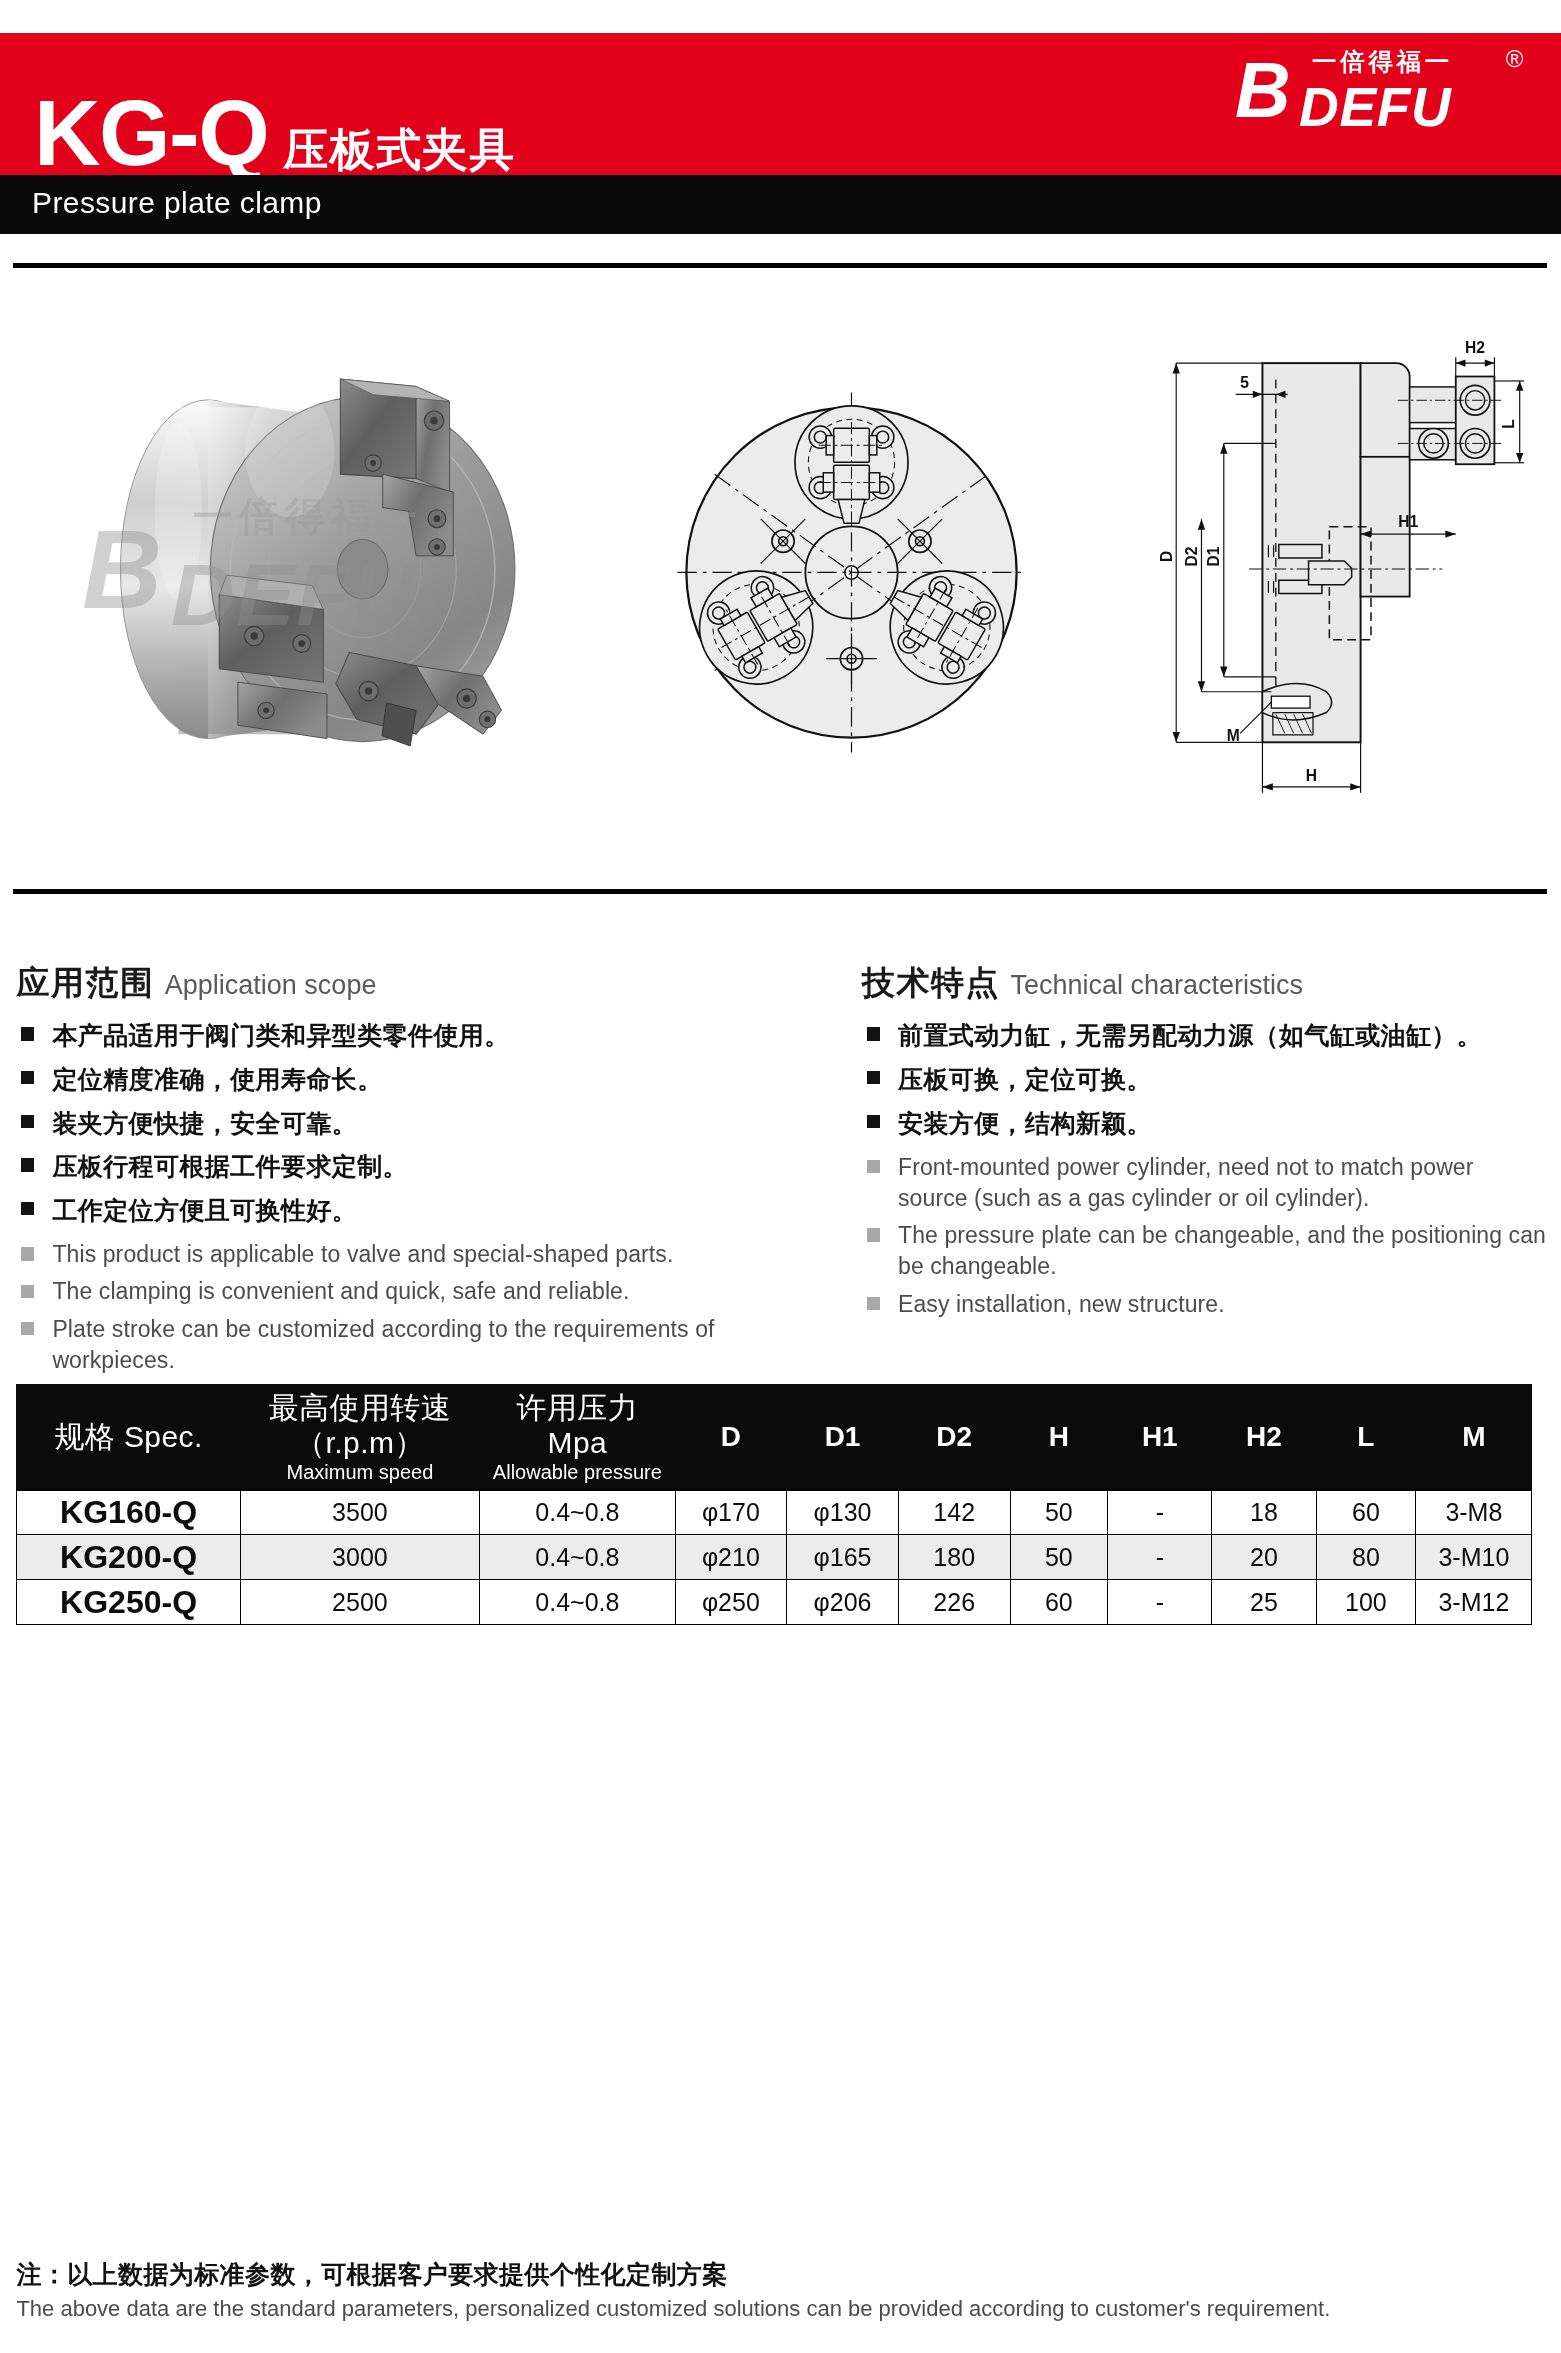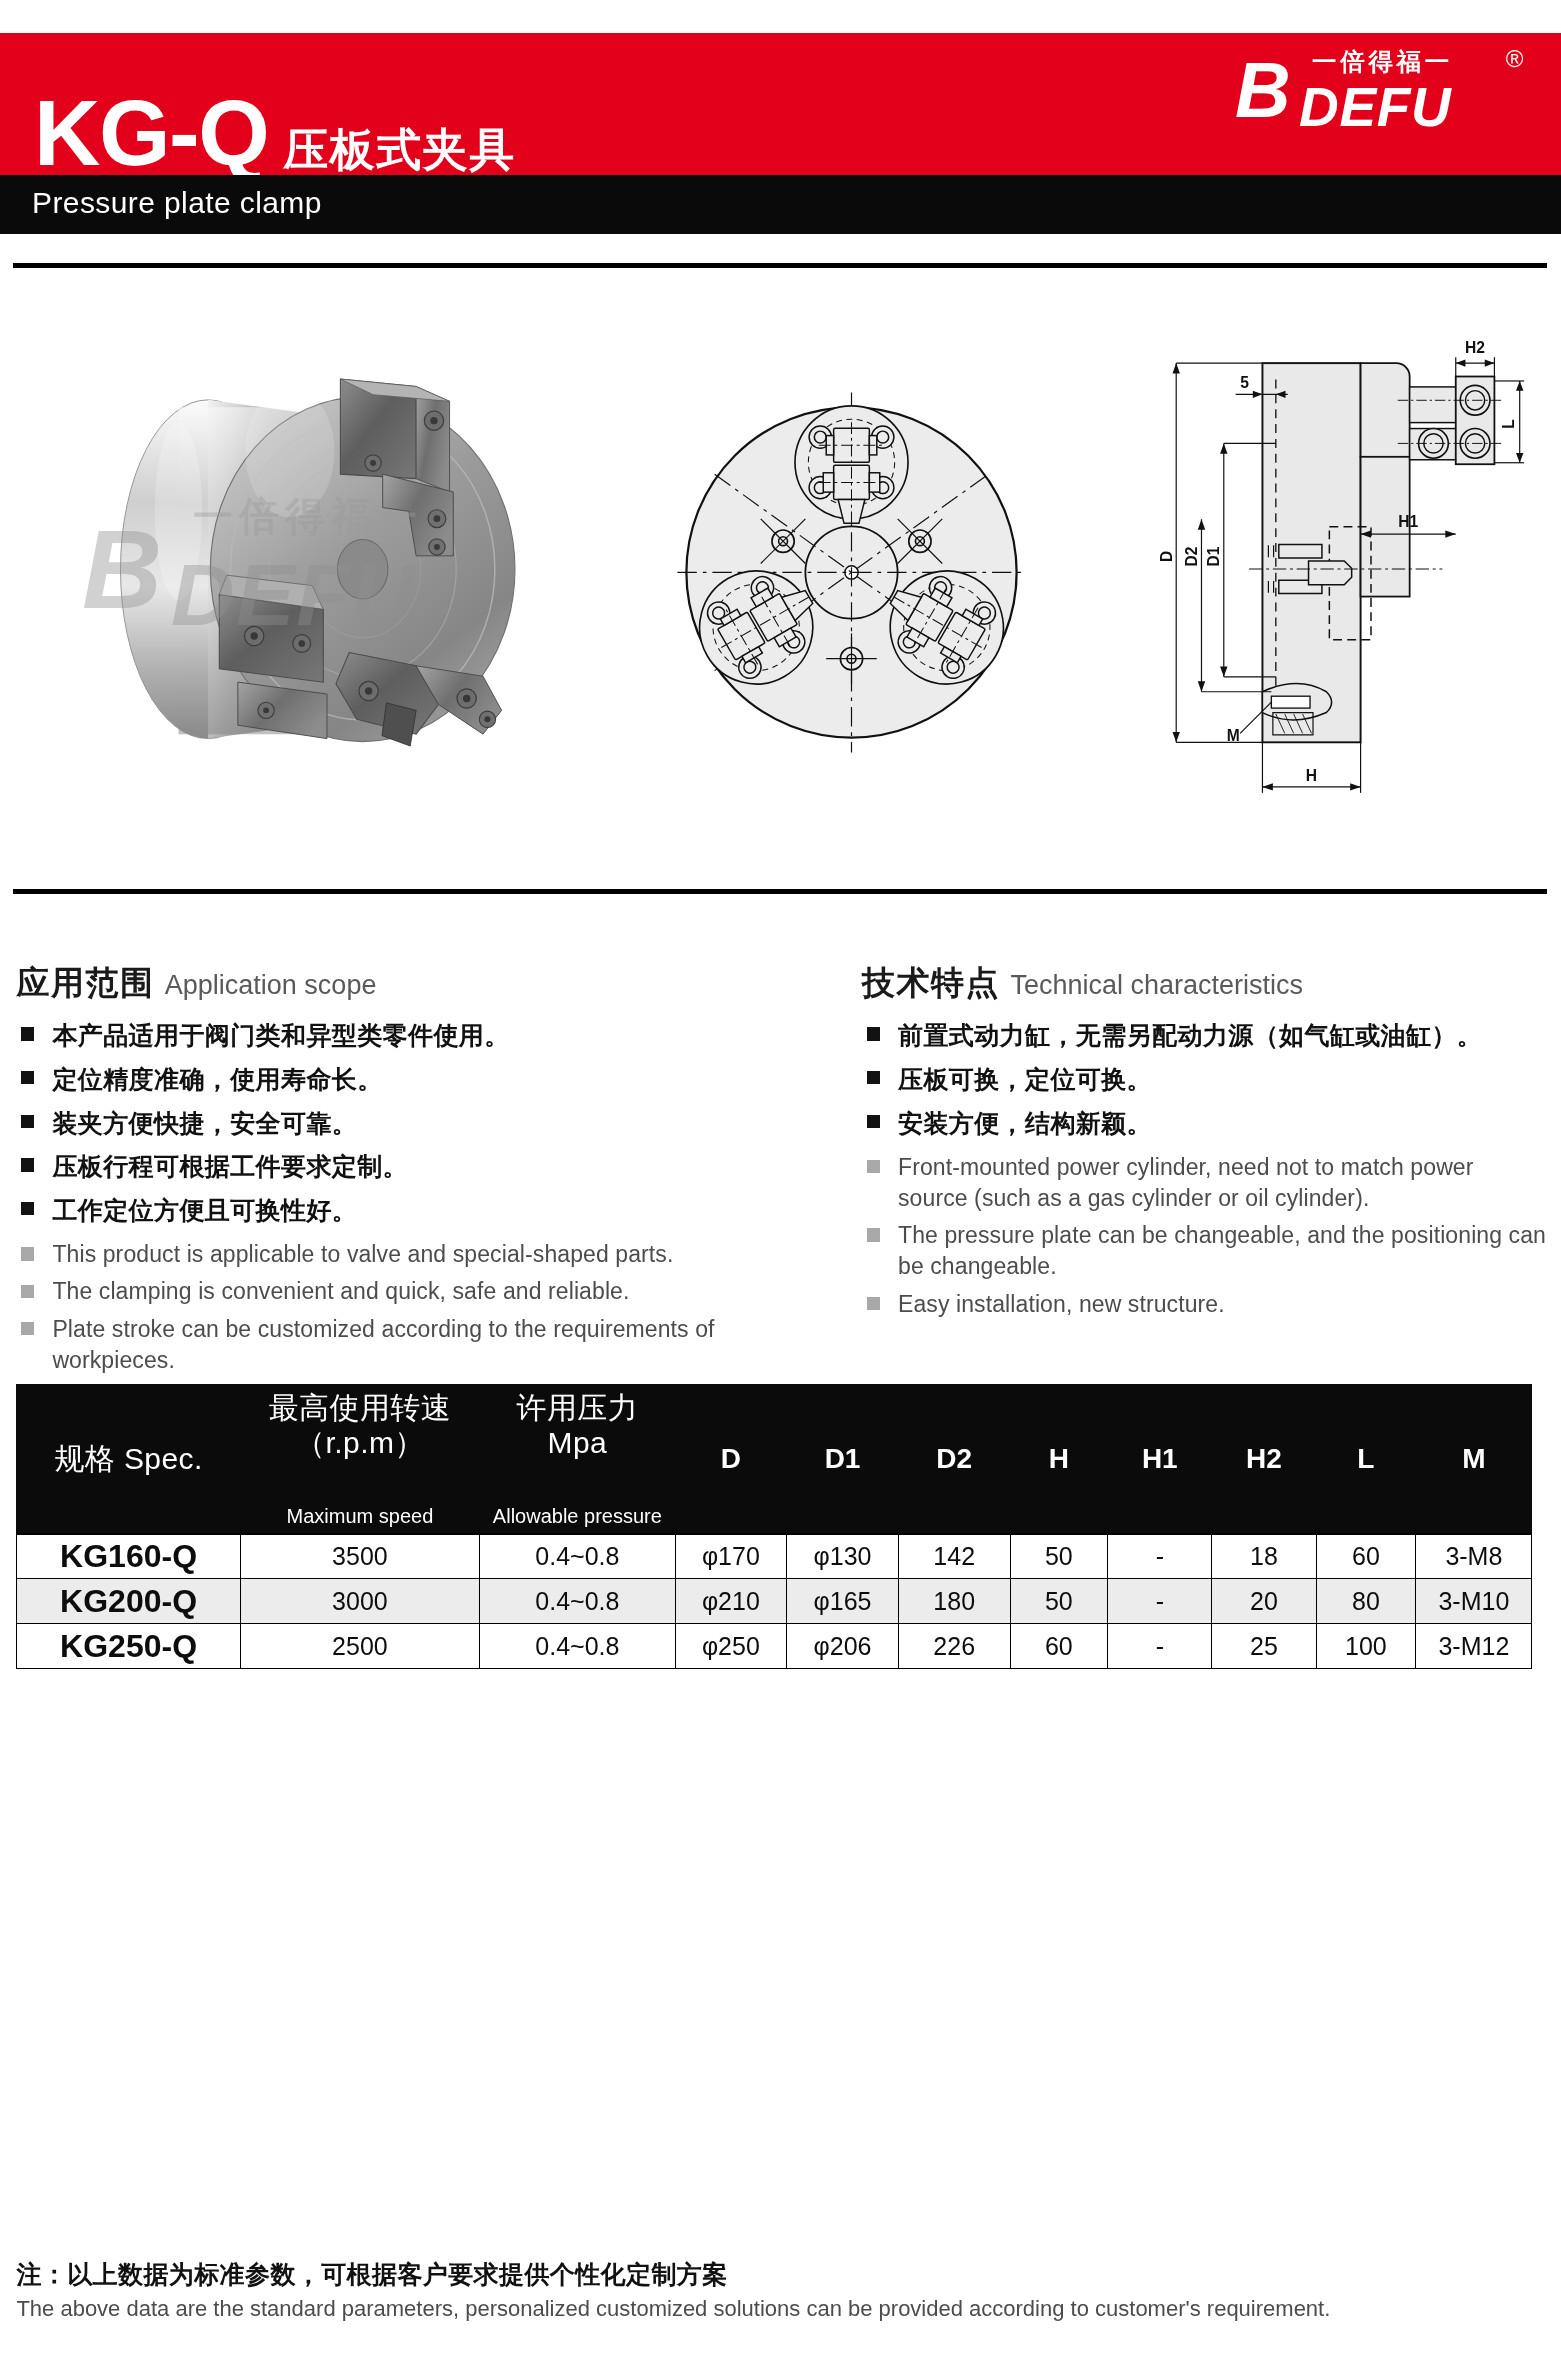--- a/index.html
+++ b/index.html
@@ -267,21 +267,20 @@
     font-size: 30px;
     font-weight: 400;
     line-height: 1.18;
     letter-spacing: 0.4px;
   }
   .th-en {
     display: block;
     font-size: 20px;
     font-weight: 400;
     line-height: 1.2;
-    margin-top: 44px;
   }
   .th-dim {
     display: block;
     font-size: 28px;
     font-weight: 700;
     line-height: 1;
   }
   .spec-table tbody td {
     height: 45px;
     font-size: 25px;

